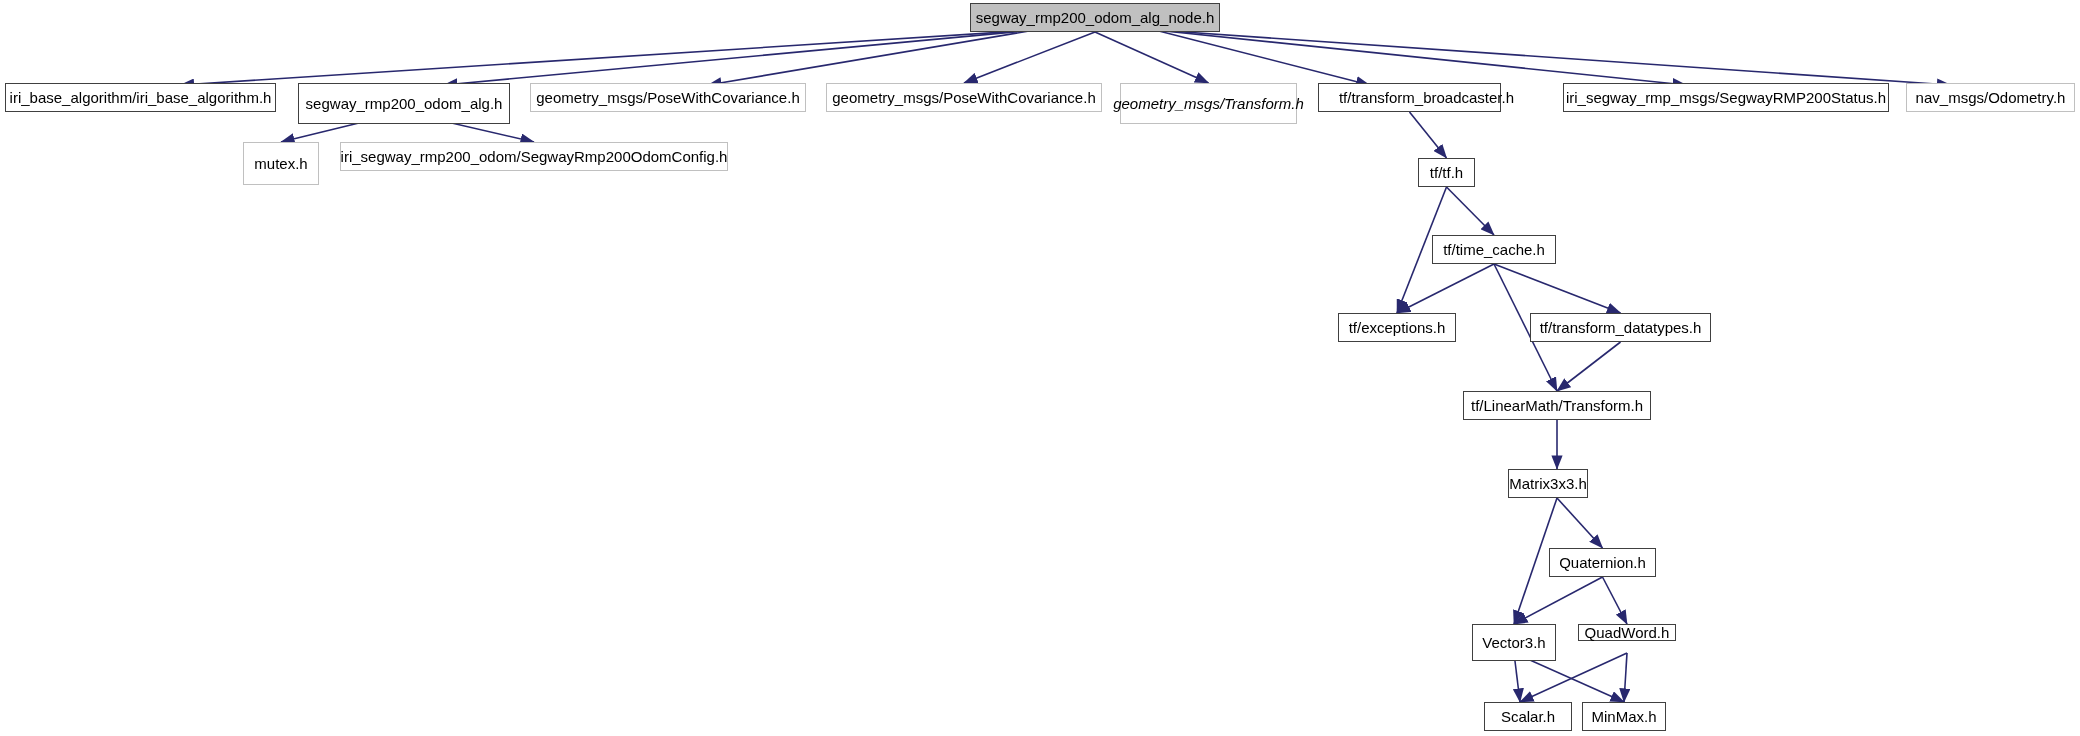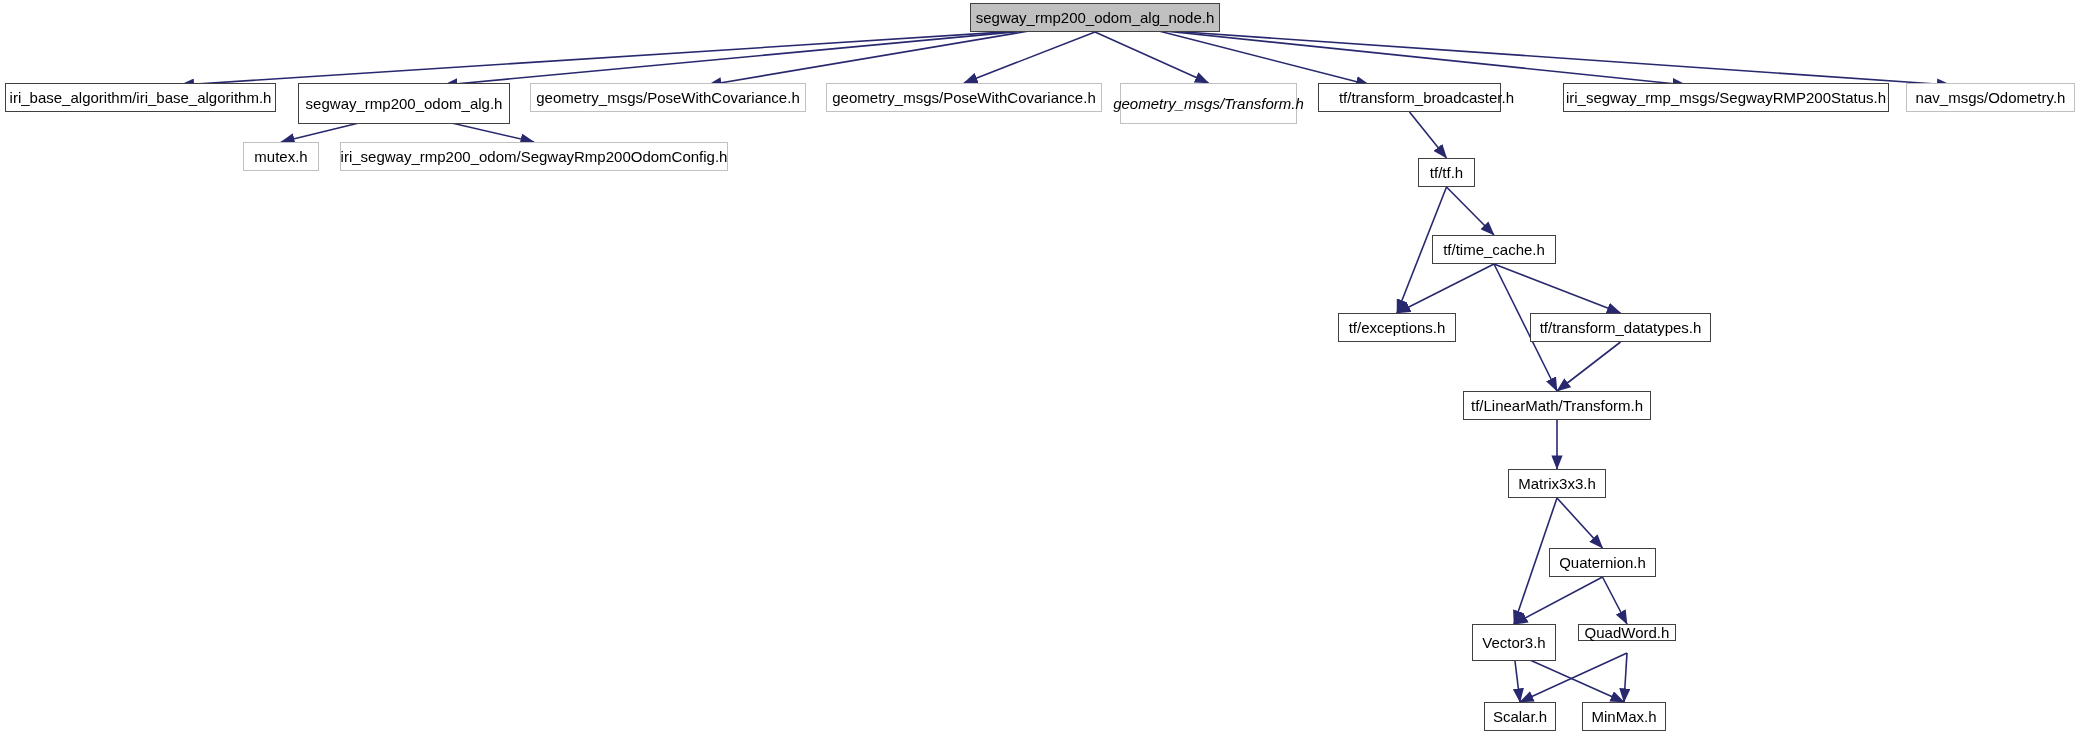--- a/index.html
+++ b/index.html
@@ -108,53 +108,53 @@
       </div>
       <div class="node-box strong" style="left: 1318px; top: 83px; width: 183px; height: 29px; padding-left: 34px;">
         <span class="node-label">tf/transform_broadcaster.h</span>
       </div>
       <div class="node-box strong" style="left: 1563px; top: 83px; width: 326px; height: 29px;">
         <span class="node-label">iri_segway_rmp_msgs/SegwayRMP200Status.h</span>
       </div>
       <div class="node-box " style="left: 1906px; top: 83px; width: 169px; height: 29px;">
         <span class="node-label">nav_msgs/Odometry.h</span>
       </div>
-      <div class="node-box " style="left: 243px; top: 142px; width: 76px; height: 29px;">
+      <div class="node-box " style="left: 243px; top: 142px; width: 76px; height: 43px;">
         <span class="node-label">mutex.h</span>
       </div>
       <div class="node-box " style="left: 340px; top: 142px; width: 388px; height: 29px;">
         <span class="node-label">iri_segway_rmp200_odom/SegwayRmp200OdomConfig.h</span>
       </div>
       <div class="node-box strong" style="left: 1418px; top: 158px; width: 57px; height: 29px;">
         <span class="node-label">tf/tf.h</span>
       </div>
       <div class="node-box strong" style="left: 1432px; top: 235px; width: 124px; height: 29px;">
         <span class="node-label">tf/time_cache.h</span>
       </div>
       <div class="node-box strong" style="left: 1338px; top: 313px; width: 118px; height: 29px;">
         <span class="node-label">tf/exceptions.h</span>
       </div>
       <div class="node-box strong" style="left: 1530px; top: 313px; width: 181px; height: 29px;">
         <span class="node-label">tf/transform_datatypes.h</span>
       </div>
       <div class="node-box strong" style="left: 1463px; top: 391px; width: 188px; height: 29px;">
         <span class="node-label">tf/LinearMath/Transform.h</span>
       </div>
-      <div class="node-box strong" style="left: 1508px; top: 469px; width: 98px; height: 29px;">
+      <div class="node-box strong" style="left: 1508px; top: 469px; width: 80px; height: 29px;">
         <span class="node-label">Matrix3x3.h</span>
       </div>
       <div class="node-box strong" style="left: 1549px; top: 548px; width: 107px; height: 29px; justify-content: center;">
         <span class="node-label">Quaternion.h</span>
       </div>
       <div class="node-box strong" style="left: 1472px; top: 624px; width: 84px; height: 37px;">
         <span class="node-label">Vector3.h</span>
       </div>
       <div class="node-box strong" style="left: 1578px; top: 624px; width: 98px; height: 17px;">
         <span class="node-label">QuadWord.h</span>
       </div>
-      <div class="node-box strong" style="left: 1484px; top: 702px; width: 72px; height: 29px;">
+      <div class="node-box strong" style="left: 1484px; top: 702px; width: 88px; height: 29px;">
         <span class="node-label">Scalar.h</span>
       </div>
       <div class="node-box strong" style="left: 1582px; top: 702px; width: 84px; height: 29px;">
         <span class="node-label">MinMax.h</span>
       </div>
     </div>
 </div>
 
 </body></html>

